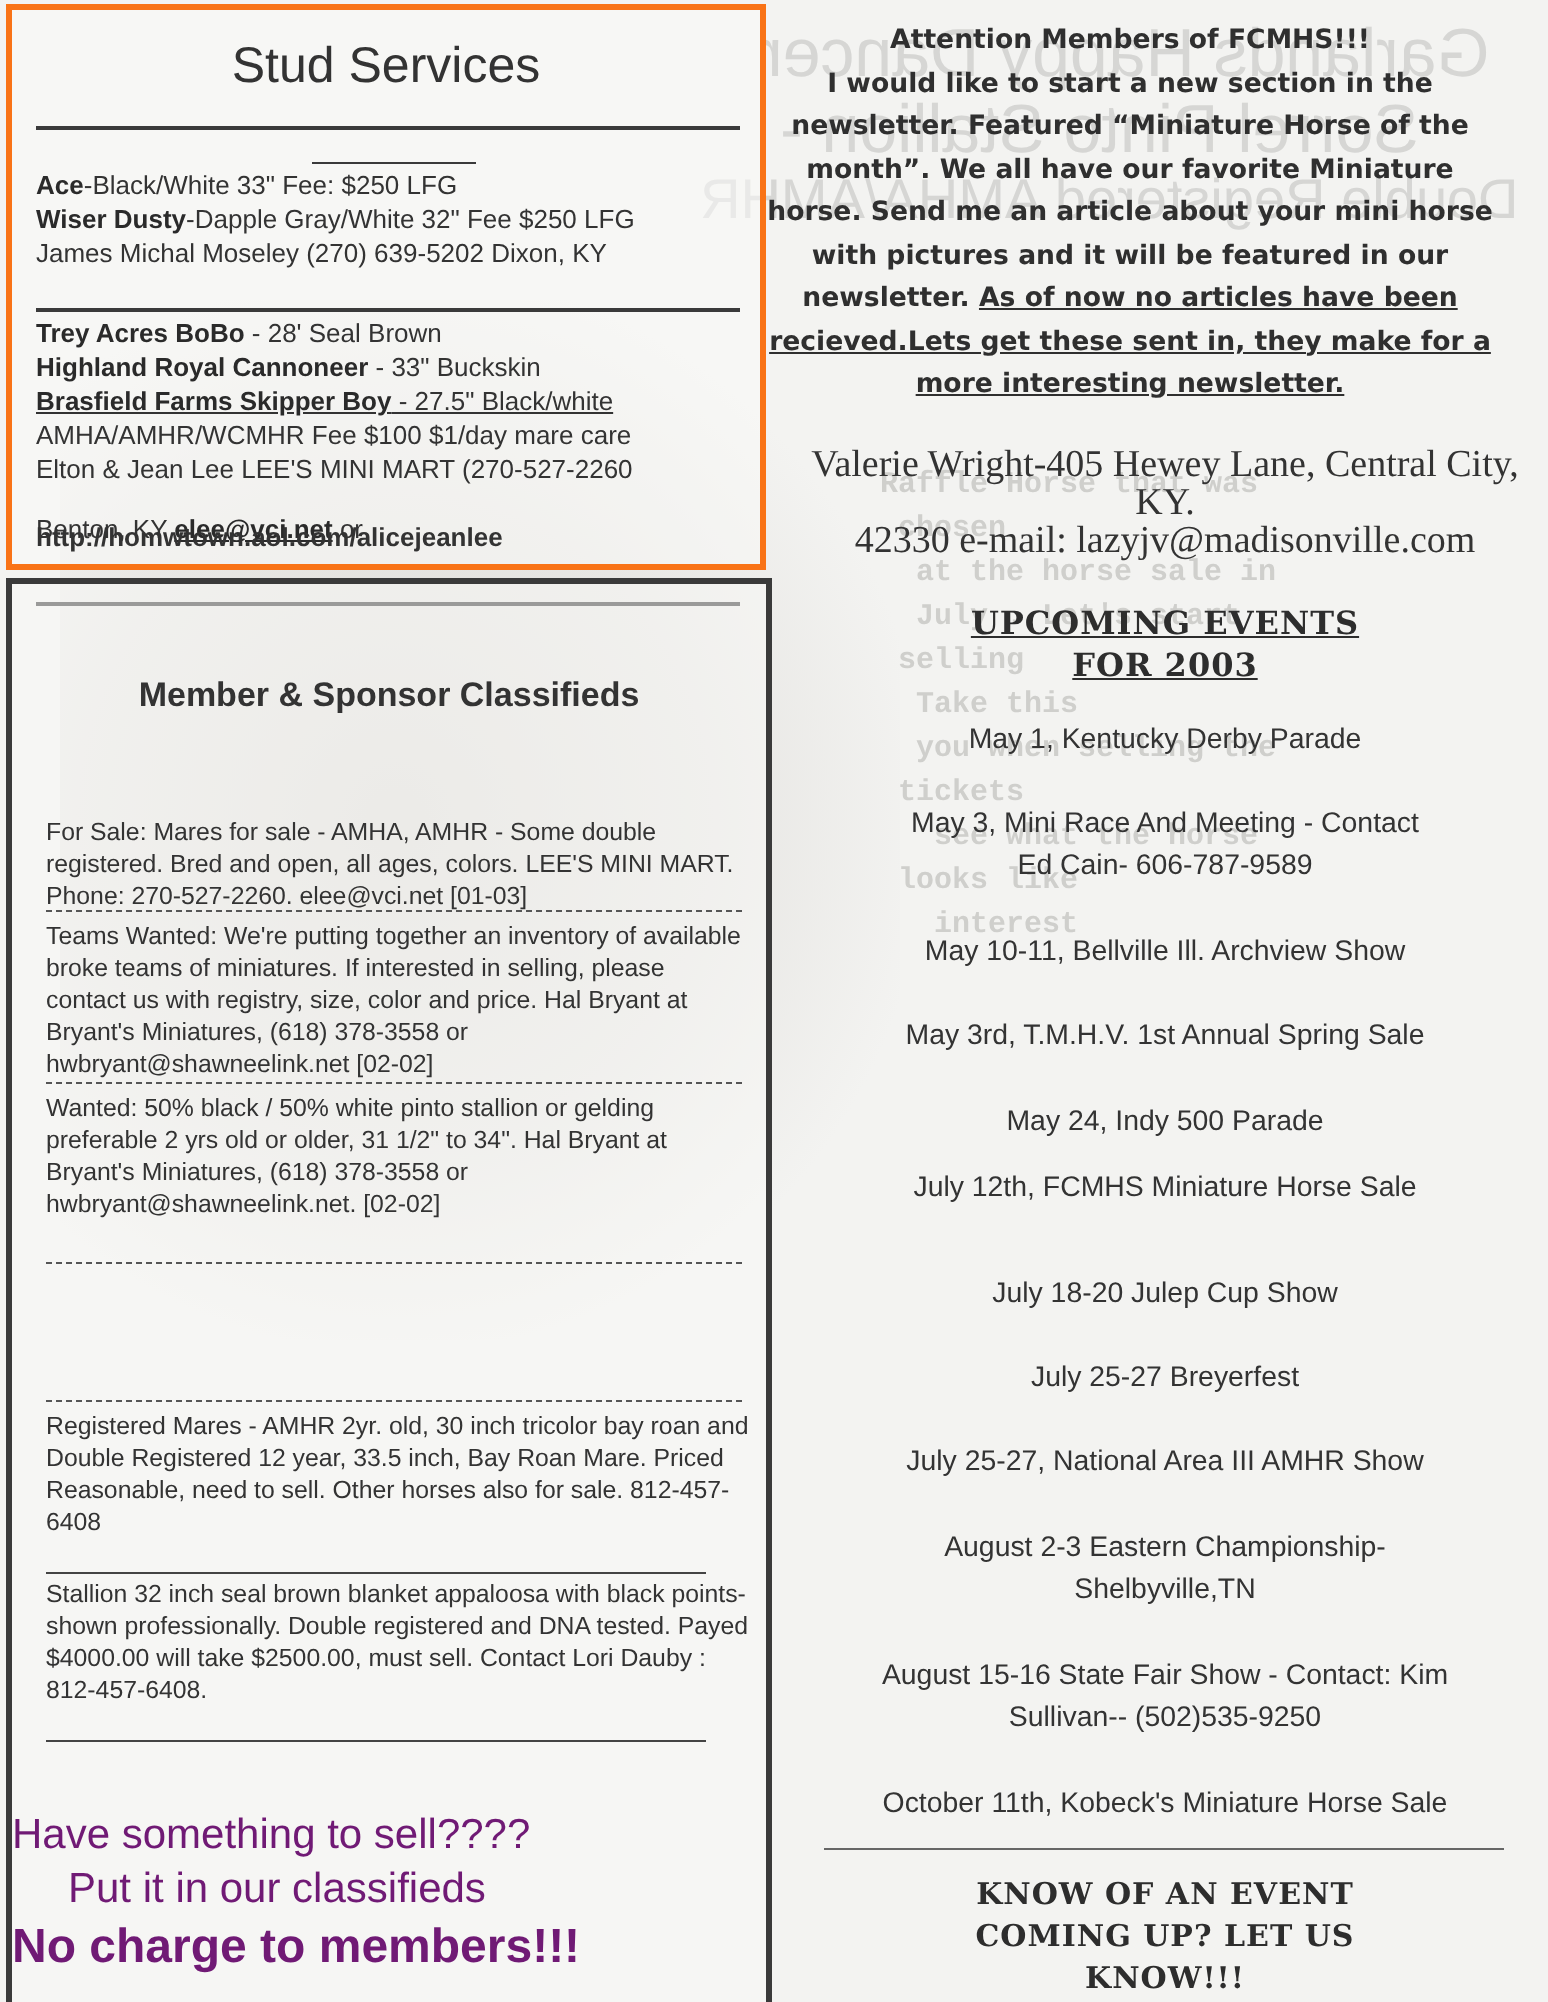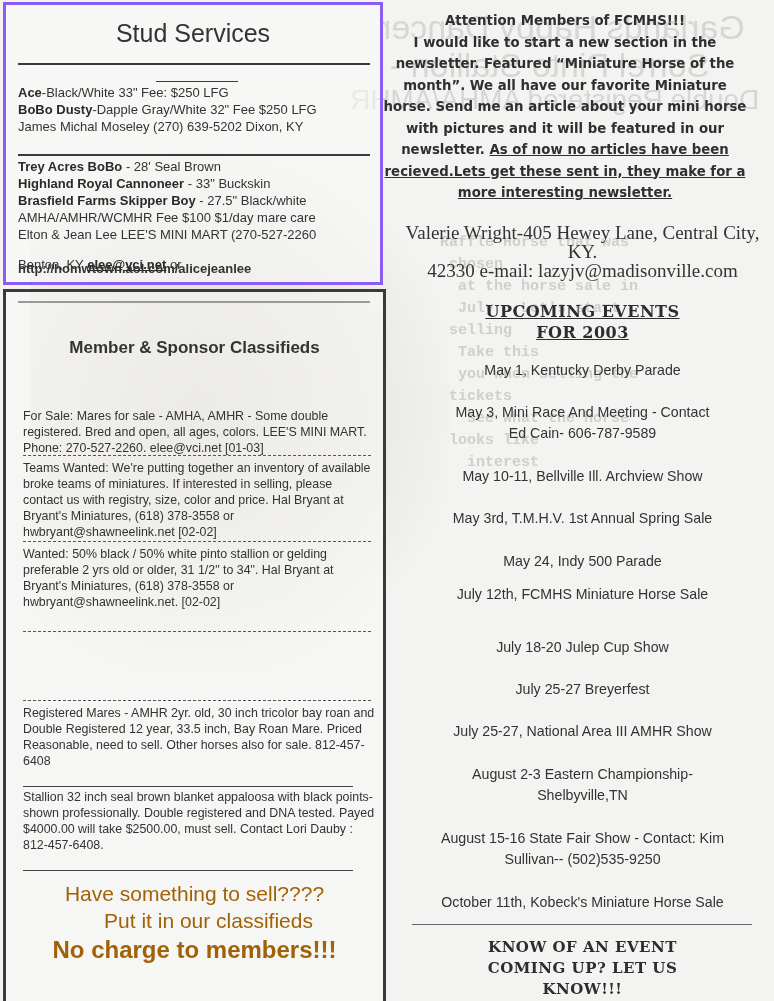--- a/index.html
+++ b/index.html
@@ -17,21 +17,21 @@
       position: absolute; color: #cfcfcc; font-family: "Liberation Mono", monospace;
       font-size: 15px; line-height: 22px; white-space: pre; pointer-events: none; font-weight: bold;
     }
     .photo-ghost {
       position: absolute; background: radial-gradient(ellipse at 40% 50%, #dedcd8 0%, #e8e7e4 45%, rgba(243,243,241,0) 75%);
       pointer-events: none;
     }
     
     #stud {
       position: absolute; left: 3px; top: 2px; width: 380px; height: 283px;
-      border: 3px solid #8b5cf6; box-sizing: border-box; background: rgba(250,250,248,0.55);
+      border: 3px solid #f97316; box-sizing: border-box; background: rgba(250,250,248,0.55);
     }
     #stud h2 {
       margin: 0; position: absolute; left: 0; right: 0; top: 14px; text-align: center;
       font-weight: normal; font-size: 25px; color: #333;
     }
     .rule { position: absolute; height: 0; border-top: 2px solid #3a3a3a; }
     .srow { position: absolute; left: 12px; font-size: 13px; line-height: 16.5px; white-space: nowrap; color: #333; }
     .srow b { color: #2a2a2a; }
     .u { text-decoration: underline; font-weight: bold; }
     
@@ -41,21 +41,21 @@
     }
     #class h2 {
       margin: 0; position: absolute; left: 0; right: 0; top: 46px; text-align: center;
       font-size: 17px; font-weight: bold; color: #333;
     }
     .ad {
       position: absolute; left: 17px; width: 352px; font-size: 12.4px; line-height: 16px; color: #333;
     }
     .dash { position: absolute; left: 17px; width: 348px; height: 0; border-top: 1px dashed #555; }
     .solid { position: absolute; left: 17px; width: 330px; height: 0; border-top: 1.5px solid #444; }
-    .promo { position: absolute; left: 0; right: 0; text-align: center; color: #a16207; }
+    .promo { position: absolute; left: 0; right: 0; color: #701a75; margin-top: 24px; }
     
     #attn {
       position: absolute; left: 380px; width: 370px; top: 10px; text-align: center;
       font-family: "DejaVu Sans", sans-serif; font-weight: bold; font-size: 13.3px; line-height: 21.5px; color: #2f2f2f;
     }
     #attn .ul { text-decoration: underline; }
     #contact {
       position: absolute; left: 395px; width: 375px; top: 223px; text-align: center;
       font-family: "Liberation Serif", serif; font-size: 19px; line-height: 19px; color: #333;
     }
@@ -96,31 +96,31 @@
    interest</div>
 
 <section id="stud">
   <h2>Stud Services</h2>
   <div class="rule" style="left:12px;width:352px;top:58px;"></div>
   <div class="rule" style="left:150px;width:82px;top:76px;border-top-width:1px;"></div>
   <div class="srow" style="top:80px;">
     <b>Ace</b><span>-Black/White 33" Fee: $250 LFG</span>
   </div>
   <div class="srow" style="top:97px;">
-    <b>BoBo Dusty</b><span>-Dapple Gray/White 32" Fee $250 LFG</span>
+    <b>Wiser Dusty</b><span>-Dapple Gray/White 32" Fee $250 LFG</span>
   </div>
   <div class="srow" style="top:114px;">James Michal Moseley (270) 639-5202 Dixon, KY</div>
   <div class="rule" style="left:12px;width:352px;top:149px;"></div>
   <div class="srow" style="top:154px;">
     <b>Trey Acres BoBo</b><span> - 28' Seal Brown</span>
   </div>
   <div class="srow" style="top:171px;">
     <b>Highland Royal Cannoneer</b><span> - 33" Buckskin</span>
   </div>
-  <div class="srow" style="top:188px;">
+  <div class="srow" style="top:188px;text-decoration:underline;">
     <b>Brasfield Farms Skipper Boy</b><span> - 27.5" Black/white</span>
   </div>
   <div class="srow" style="top:205px;">AMHA/AMHR/WCMHR Fee $100 $1/day mare care</div>
   <div class="srow" style="top:222px;">Elton &amp; Jean Lee LEE'S MINI MART (270-527-2260</div>
   <div class="srow" style="top:252px;text-align:center;">
     <span>Benton, KY  </span><a class="u" style="color:#2a2a2a;">elee@vci.net</a><span> or</span>
   </div>
   <div class="srow" style="top:256px;font-weight:bold;">http://homwtown.aol.com/alicejeanlee</div>
   <div class="rule" style="left:12px;width:352px;top:296px;"></div>
 </section>

